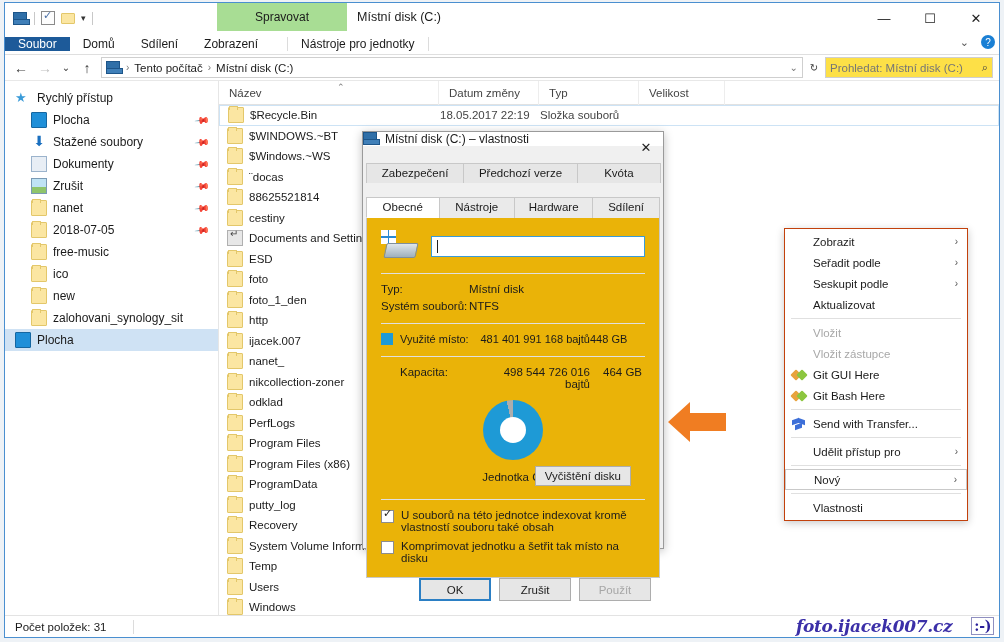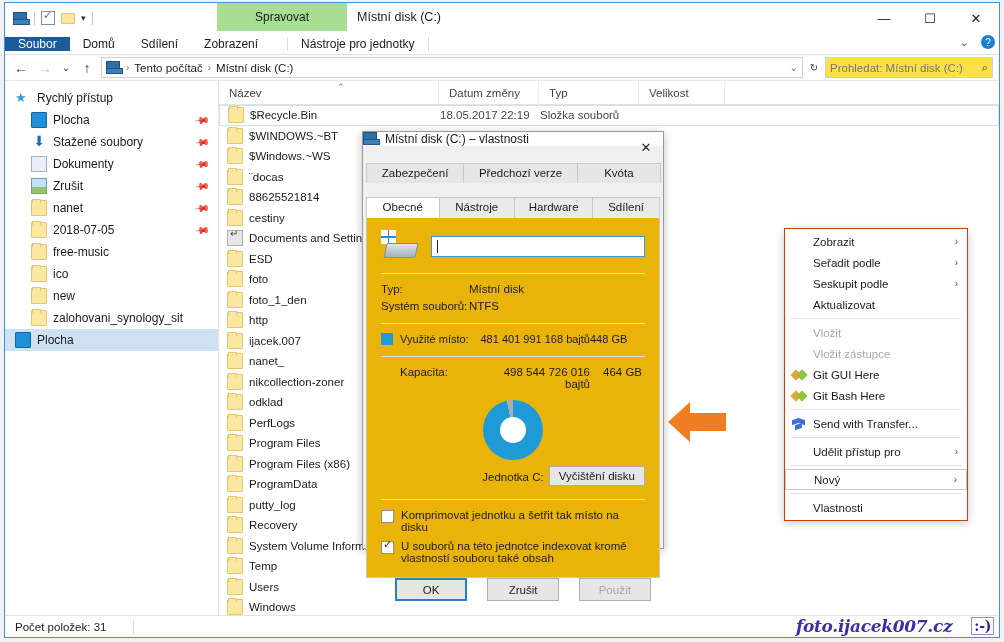--- a/index.html
+++ b/index.html
@@ -314,36 +314,36 @@
   }
   .drivelabel-row {
     display: flex; align-items: center; justify-content: center;
     position: relative; height: 22px; font-size: 11.5px; color: #1b1b1b;
   }
   .btn {
     font-size: 11.5px; color: #1b1b1b;
     background: #e6e6e6; border: 1px solid #adadad;
     padding: 3px 9px; cursor: default;
   }
-  .btn-cleanup { position: absolute; right: 0; top: 0; }
+  .btn-cleanup { position: absolute; right: 14px; top: 0; }
   .cb-row {
     display: flex; align-items: flex-start; gap: 7px;
     font-size: 11.5px; color: #1b1b1b; margin-bottom: 7px;
   }
   .cbox {
     width: 13px; height: 13px; border: 1px solid #8d8d8d;
     background: #fff; flex: 0 0 13px; position: relative; margin-top: 1px;
   }
   .cbox.checked::after {
     content: "✓"; position: absolute; left: 1px; top: -4px;
     font-size: 11px; color: #222;
   }
   .dlg-footer {
     height: 40px; display: flex; align-items: flex-start;
-    justify-content: flex-end; gap: 20px; padding-right: 12px;
+    justify-content: flex-end; gap: 8px; padding-right: 12px;
   }
   .fbtn {
     width: 72px; height: 23px; font-size: 11.5px;
     background: #e6e6e6; border: 1px solid #adadad;
     display: flex; align-items: center; justify-content: center;
     color: #1b1b1b;
   }
   .fbtn.primary { background: #e6e6e6; border: 2px solid #2b7fc4; }
   .fbtn.disabled { color: #a6a6a6; }
   
@@ -770,26 +770,26 @@
       </div>
 
       <div class="drivelabel-row">
         <span>Jednotka C:</span>
         <span class="btn btn-cleanup">Vyčištění disku</span>
       </div>
 
       <div class="hr"></div>
 
       <div class="cb-row">
+        <span class="cbox checked"></span>
+        <span>U souborů na této jednotce indexovat kromě vlastností souboru také obsah</span>
+      </div>
+      <div class="cb-row">
         <span class="cbox"></span>
         <span>Komprimovat jednotku a šetřit tak místo na disku</span>
-      </div>
-      <div class="cb-row">
-        <span class="cbox checked"></span>
-        <span>U souborů na této jednotce indexovat kromě vlastností souboru také obsah</span>
       </div>
     </div>
 
     <div class="dlg-footer">
       <span class="fbtn primary">OK</span>
       <span class="fbtn">Zrušit</span>
       <span class="fbtn disabled">Použít</span>
     </div>
   </div>
 

